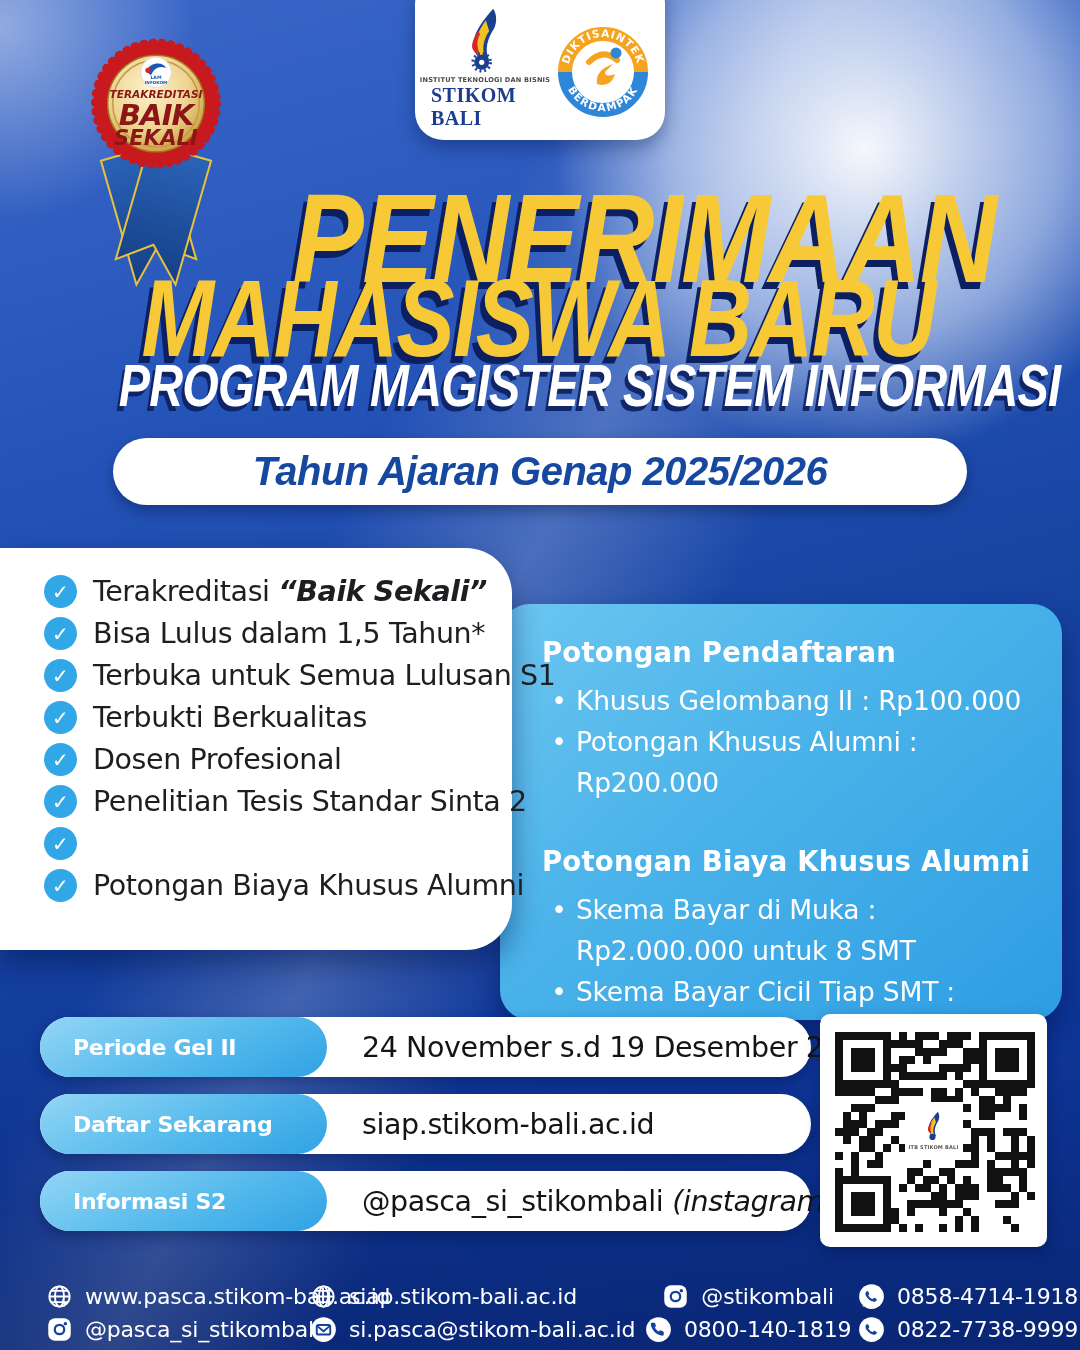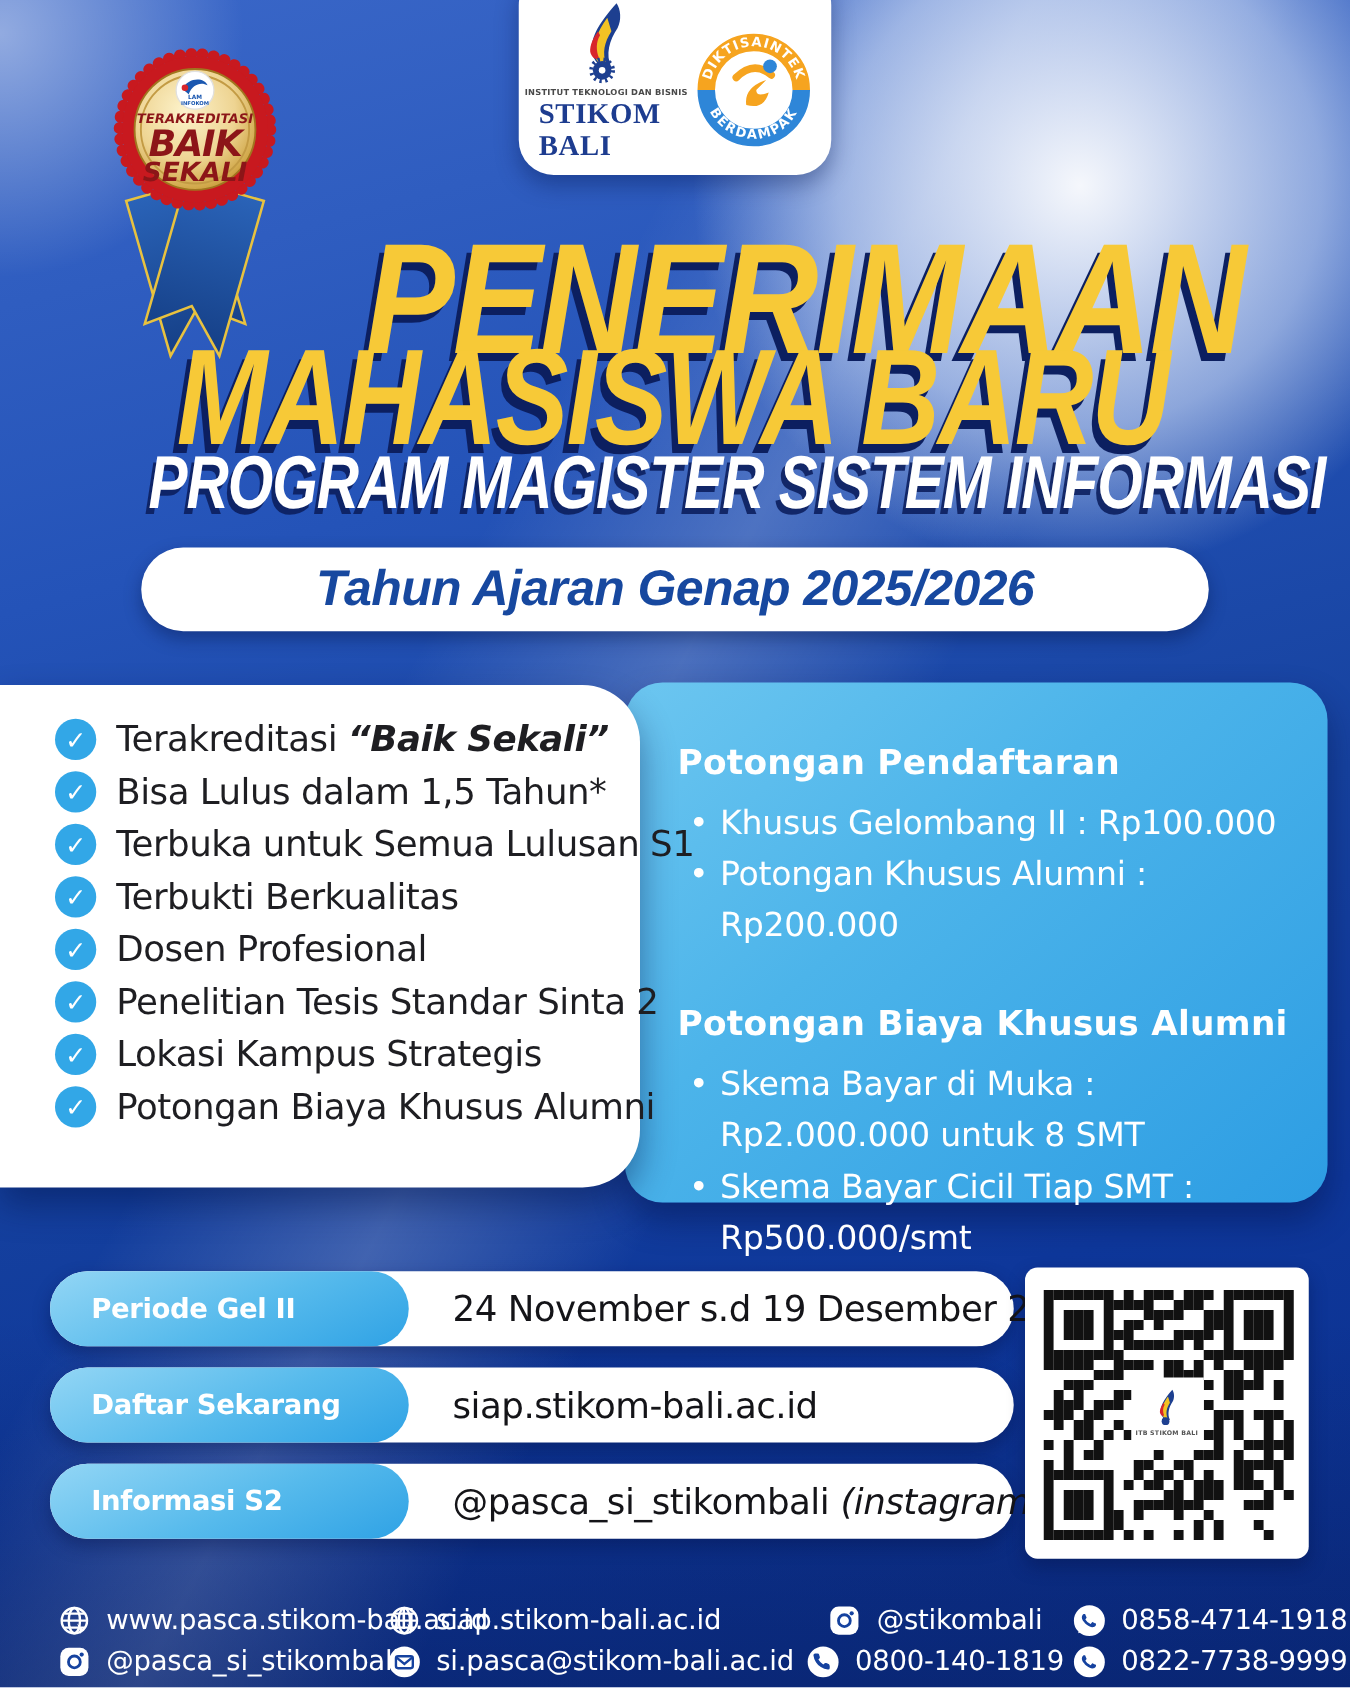--- a/index.html
+++ b/index.html
@@ -14,21 +14,21 @@
   }
   .poster::after{content:"";position:absolute;inset:0;pointer-events:none;
     background:linear-gradient(180deg,rgba(5,16,60,0) 78%,rgba(5,16,60,.30) 100%);}
   
   .logo-card{position:absolute;left:415px;top:-24px;width:250px;height:164px;background:#fff;
     border-radius:28px;box-shadow:0 8px 18px rgba(4,18,70,.35);display:flex;align-items:flex-end;
     justify-content:space-between;padding:0 12px 10px 16px;box-sizing:border-box;z-index:5;}
   .stikom-wrap{display:flex;flex-direction:column;align-items:center;width:108px;}
   .stikom-wrap svg{width:56px;height:66px;}
   .inst-small{font-size:6.6px;color:#4a4a4a;font-weight:bold;letter-spacing:.2px;white-space:nowrap;margin-top:3px;}
-  .inst-name{font-family:"Liberation Serif","DejaVu Serif",serif;font-size:23px;font-weight:bold;color:#1d3c8f;letter-spacing:.5px;}
+  .inst-name{font-family:"Liberation Serif","DejaVu Serif",serif;font-size:20px;font-weight:bold;color:#1d3c8f;letter-spacing:.5px;}
   .badge-wrap{width:100px;height:100px;margin-bottom:8px;}
   
   .medal{position:absolute;left:70px;top:34px;width:172px;height:272px;z-index:4;}
   .medal svg{width:100%;height:100%;overflow:visible;}
   
   .title-line{position:absolute;left:0;width:100%;text-align:center;
     font-family:"Liberation Sans",sans-serif;font-weight:bold;font-style:italic;
     color:#f7c937;letter-spacing:-2px;line-height:1;white-space:nowrap;
     text-shadow:-6px 7px 0 #0c1f60;}
   .title-1{top:176px;font-size:126px;transform:translateX(104px) scaleX(.85);}
@@ -45,23 +45,23 @@
   .features-card{position:absolute;left:0;top:548px;width:512px;height:402px;background:#fff;
     border-radius:0 46px 46px 0;box-shadow:0 14px 28px rgba(3,18,70,.45);z-index:3;
     padding:27px 10px 0 44px;box-sizing:border-box;}
   .feature{display:flex;align-items:flex-start;height:42px;}
   .check-icon{flex:0 0 33px;width:33px;height:33px;border-radius:50%;background:#32a7e7;
     display:flex;align-items:center;justify-content:center;margin-right:16px;}
   .check-icon::after{content:"✓";color:#fff;font-size:20px;font-weight:bold;line-height:1;}
   .feature-text{font-size:28.5px;color:#1e1e22;letter-spacing:-.4px;white-space:nowrap;}
   .feature-text b{font-style:italic;}
   
-  .discounts-card{position:absolute;left:500px;top:546px;width:562px;height:416px;border-radius:30px;
+  .discounts-card{position:absolute;left:500px;top:604px;width:562px;height:416px;border-radius:30px;
     background:linear-gradient(140deg,#6cc6f0 0%,#4cb4ea 40%,#2d9de3 100%);
-    box-shadow:0 14px 26px rgba(4,18,70,.45);z-index:2;padding:48px 20px 0 42px;box-sizing:border-box;color:#fff;}
+    box-shadow:0 14px 26px rgba(4,18,70,.45);z-index:2;padding:32px 20px 0 42px;box-sizing:border-box;color:#fff;}
   .disc-title{font-size:27.5px;font-weight:bold;letter-spacing:.2px;margin-bottom:12px;}
   .disc-bullet{display:flex;font-size:26.5px;line-height:41px;letter-spacing:-.2px;}
   .disc-bullet .dot{flex:0 0 34px;text-align:center;}
   .disc-gap{height:42px;}
   
   .info-rows{position:absolute;left:40px;top:1017px;width:771px;z-index:2;}
   .info-row{position:relative;height:60px;background:#fff;border-radius:30px;margin-bottom:17px;
     box-shadow:0 6px 14px rgba(4,18,70,.4);display:flex;align-items:center;padding-left:322px;box-sizing:border-box;}
   .info-label{position:absolute;left:0;top:0;width:287px;height:60px;border-radius:30px;
     background:linear-gradient(155deg,#93d6f5 0%,#56baec 55%,#2fa2e5 100%);
@@ -193,21 +193,20 @@
     <div class="feature">
       <span class="check-icon"></span>
       <span class="feature-text">Dosen Profesional</span>
     </div>
     <div class="feature">
       <span class="check-icon"></span>
       <span class="feature-text">Penelitian Tesis Standar Sinta 2</span>
     </div>
     <div class="feature">
       <span class="check-icon"></span>
-      <span class="feature-text">Lokasi Kampus Strategis</span>
     </div>
     <div class="feature">
       <span class="check-icon"></span>
       <span class="feature-text">Potongan Biaya Khusus Alumni</span>
     </div>
   </div>
 
   <div class="discounts-card">
     <div class="disc-title">Potongan Pendaftaran</div>
     <div class="disc-bullet">

